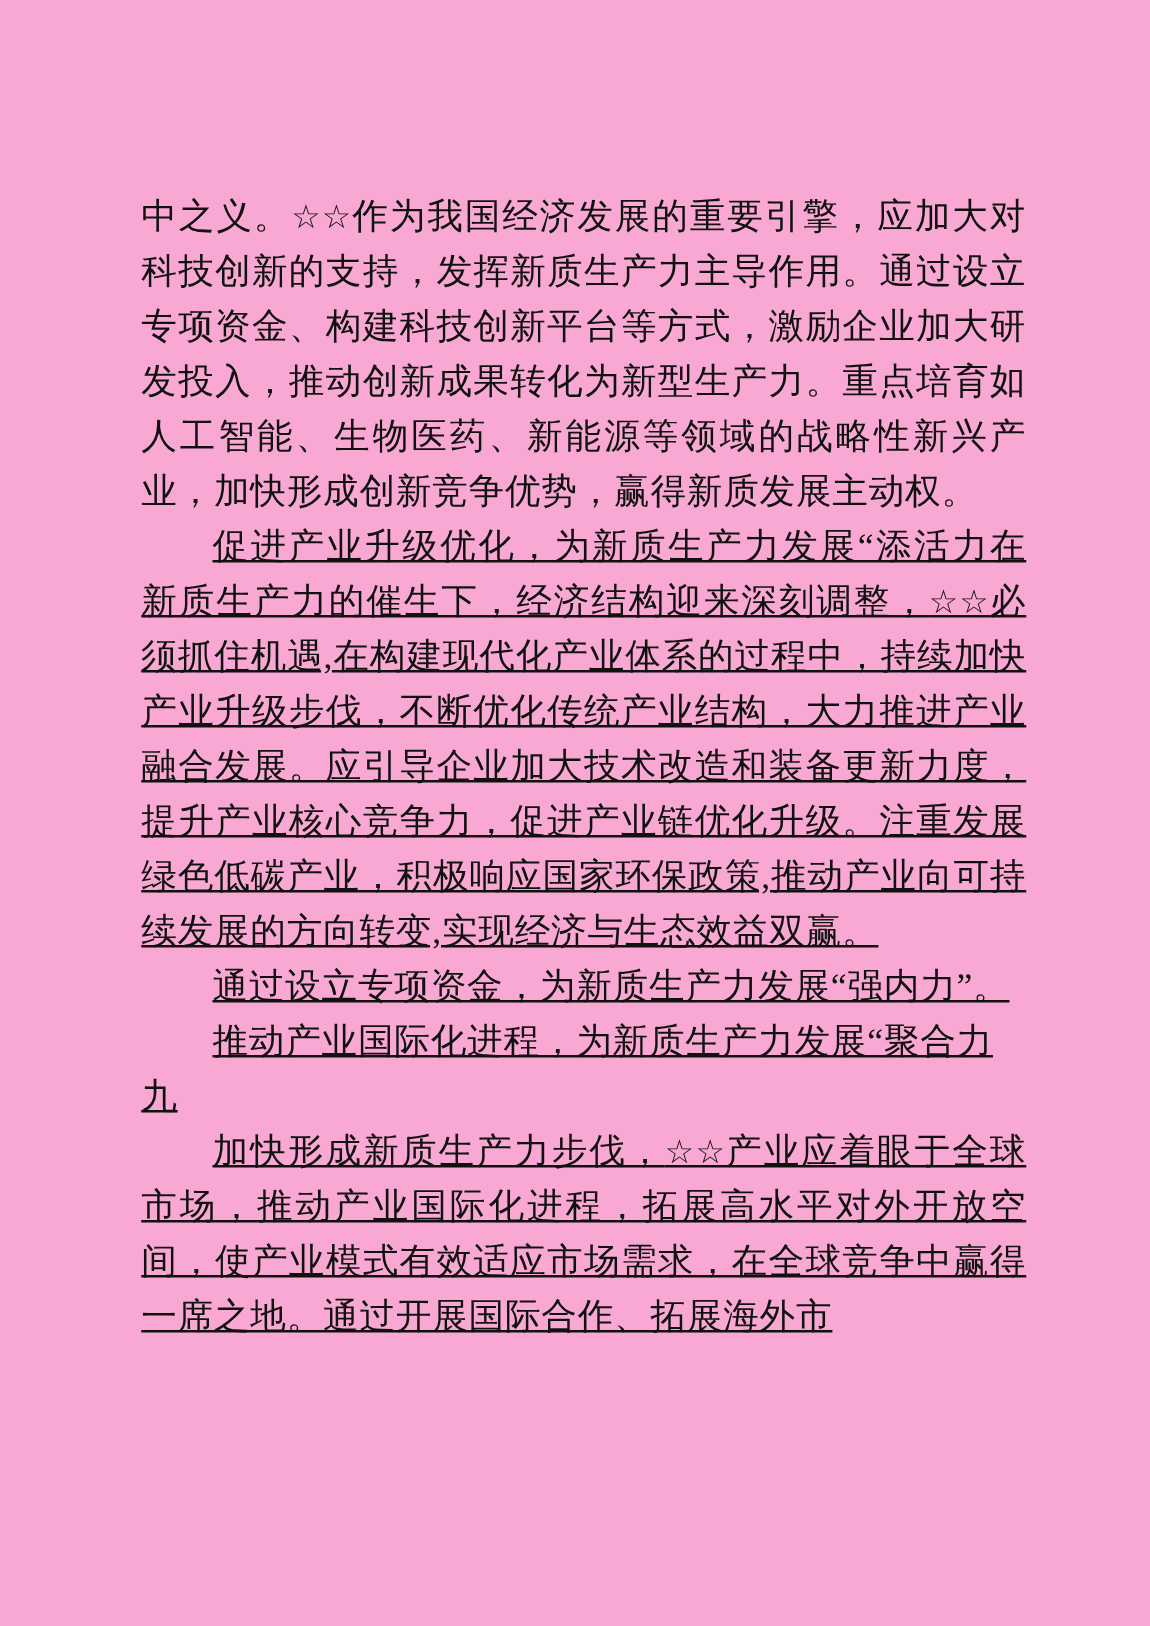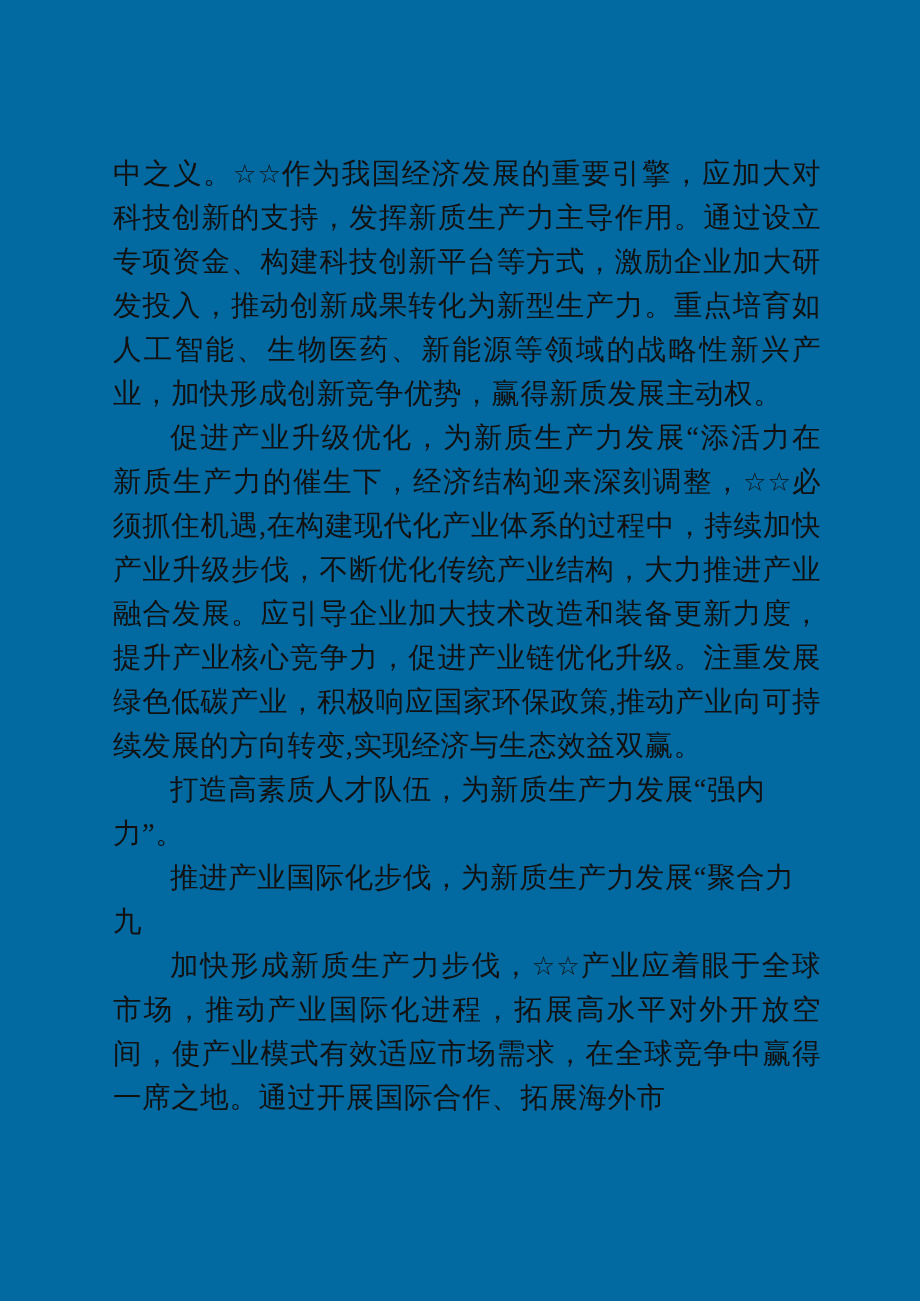--- a/index.html
+++ b/index.html
@@ -42,20 +42,21 @@
   }
 
   
   .para.cont {
     text-indent: 0;
   }
 
   
   .para.indent {
     text-indent: 2em;
+    text-decoration: underline;
   }
 
   
   .para.single {
     text-align: left;
   }
 
   
   .para.clipped {
     text-align: justify;
@@ -63,28 +64,28 @@
 
   .star {
     font-family: "DejaVu Sans", sans-serif;
     font-size: 0.92em;
     letter-spacing: 0;
   }
 </style>
 </head>
 <body style="background: rgb(255, 255, 255);">
 
-<div id="page" style="width: 920px; height: 1301px; background: #0369a1;">
+<div id="page" style="width: 920px; height: 1301px; background: #f9a8d4;">
   <div id="doc-body">
 
     <p class="para cont" style="color: rgb(17, 17, 17);">中之义。<span class="star">☆☆</span>作为我国经济发展的重要引擎，应加大对科技创新的支持，发挥新质生产力主导作用。通过设立专项资金、构建科技创新平台等方式，激励企业加大研发投入，推动创新成果转化为新型生产力。重点培育如人工智能、生物医药、新能源等领域的战略性新兴产业，加快形成创新竞争优势，赢得新质发展主动权。</p>
 
     <p class="para indent" style="color: rgb(17, 17, 17);">促进产业升级优化，为新质生产力发展“添活力在新质生产力的催生下，经济结构迎来深刻调整，<span class="star">☆☆</span>必须抓住机遇,在构建现代化产业体系的过程中，持续加快产业升级步伐，不断优化传统产业结构，大力推进产业融合发展。应引导企业加大技术改造和装备更新力度，提升产业核心竞争力，促进产业链优化升级。注重发展绿色低碳产业，积极响应国家环保政策,推动产业向可持续发展的方向转变,实现经济与生态效益双赢。</p>
 
-    <p class="para indent single" style="color: rgb(17, 17, 17);">打造高素质人才队伍，为新质生产力发展“强内力”。</p>
+    <p class="para indent single" style="color: rgb(17, 17, 17);">通过设立专项资金，为新质生产力发展“强内力”。</p>
 
 
-    <p class="para indent single" style="color: rgb(17, 17, 17);">推进产业国际化步伐，为新质生产力发展“聚合力九</p>
+    <p class="para indent single" style="color: rgb(17, 17, 17);">推动产业国际化进程，为新质生产力发展“聚合力九</p>
 
     <p class="para indent clipped" style="color: rgb(17, 17, 17);">加快形成新质生产力步伐，<span class="star">☆☆</span>产业应着眼于全球市场，推动产业国际化进程，拓展高水平对外开放空间，使产业模式有效适应市场需求，在全球竞争中赢得一席之地。通过开展国际合作、拓展海外市</p>
 
   </div>
 </div>
 
 </body></html>

